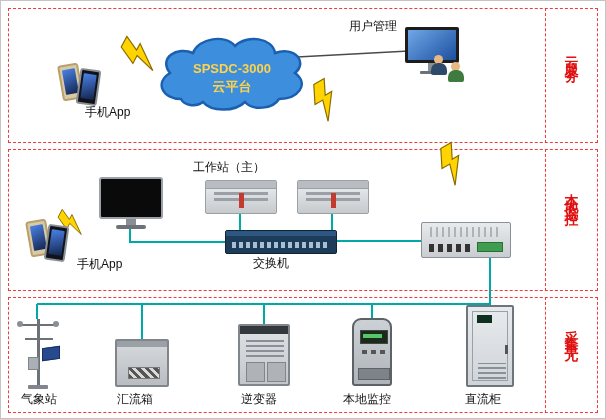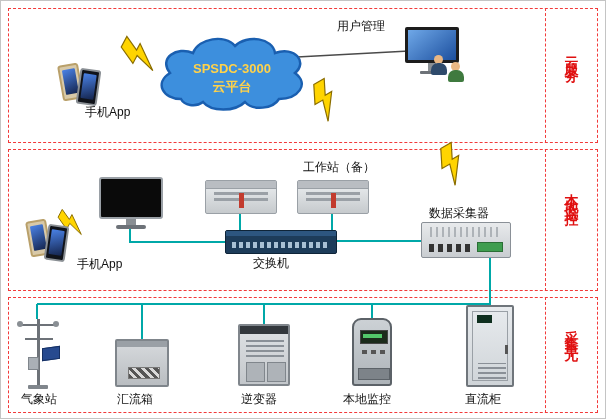--- a/index.html
+++ b/index.html
@@ -145,21 +145,21 @@
       <path d="M6 0 L14 0 L9 10 L14 10 L2 26 L6 12 L0 12 Z" transform="translate(54,222) rotate(-62) scale(1.1)"></path>
     </g>
   </svg>
 
   <div class="icon" style="left:58px;top:62px;width:44px;height:44px;">
     <div class="phone back"></div>
     <div class="phone front"></div>
   </div>
   <div class="lbl" style="left:84px;top:103px;">手机App</div>
 
-  <div class="lbl" style="left:336px;top:17px;font-family:Liberation Serif, serif;">用户管理</div>
+  <div class="lbl" style="left:348px;top:17px;font-family:Liberation Serif, serif;">用户管理</div>
   <div class="icon" style="left:404px;top:26px;width:74px;height:62px;">
     <div class="pc-monitor">
         <div class="pc-screen"></div>
       </div>
     <div class="pc-stand"></div>
     <div class="pc-base"></div>
     <div class="person p1">
         <div class="head"></div>
         <div class="body"></div>
       </div>
@@ -168,36 +168,35 @@
         <div class="body"></div>
       </div>
   </div>
 
   <div class="icon" style="left:98px;top:176px;width:64px;height:54px;">
     <div class="tv-screen"></div>
     <div class="tv-neck"></div>
     <div class="tv-base"></div>
   </div>
 
+  <div class="lbl" style="left:192px;top:158px;">工作站（主）</div>
   <div class="icon server" style="left:204px;top:179px;">
     <div class="srv-top"></div>
     <div class="srv-slot"></div>
     <div class="srv-slot"></div>
     <div class="srv-red"></div>
   </div>
 
-  <div class="lbl" style="left:302px;top:158px;">工作站（备）</div>
   <div class="icon server" style="left:296px;top:179px;">
     <div class="srv-top"></div>
     <div class="srv-slot"></div>
     <div class="srv-slot"></div>
     <div class="srv-red"></div>
   </div>
 
-  <div class="lbl" style="left:428px;top:204px;">数据采集器</div>
   <div class="icon collector" style="left:420px;top:221px;">
     <div class="col-vents"></div>
     <div class="col-ports"></div>
     <div class="col-terminal"></div>
   </div>
 
   <div class="icon switch" style="left:224px;top:229px;">
     <div class="sw-top"></div>
     <div class="sw-ports"></div>
   </div>

